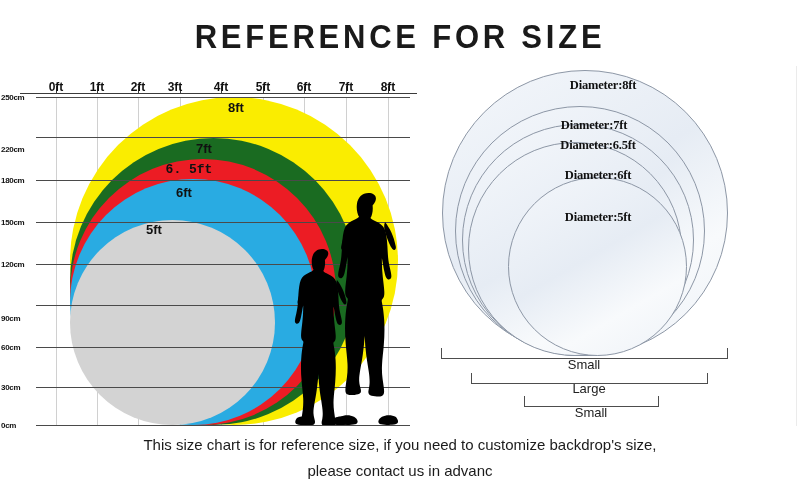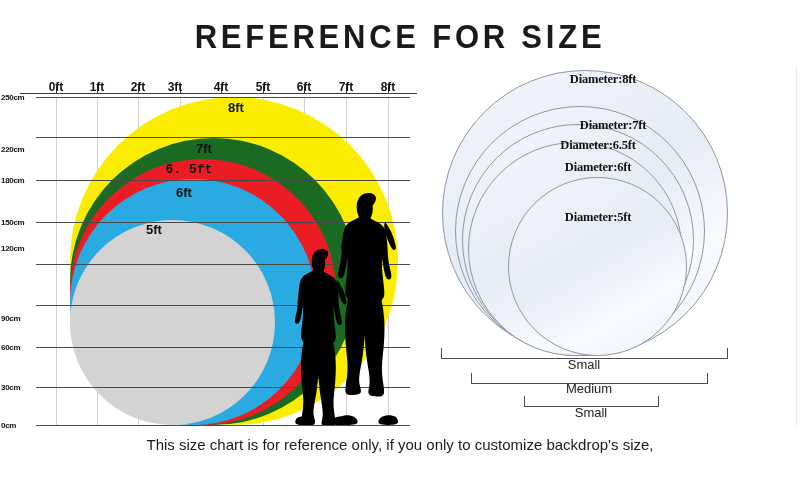--- a/index.html
+++ b/index.html
@@ -213,21 +213,21 @@
       <div class="xlabel" style="left:304px">6ft</div>
       <div class="xlabel" style="left:346px">7ft</div>
       <div class="xlabel" style="left:388px">8ft</div>
     </div>
 
     <div id="y-axis">
       <div class="ylabel" style="top:33px">250cm</div>
       <div class="ylabel" style="top:85px">220cm</div>
       <div class="ylabel" style="top:116px">180cm</div>
       <div class="ylabel" style="top:158px">150cm</div>
-      <div class="ylabel" style="top:184px">120cm</div>
+      <div class="ylabel" style="top:200px">120cm</div>
       <div class="ylabel" style="top:254px">90cm</div>
       <div class="ylabel" style="top:283px">60cm</div>
       <div class="ylabel" style="top:323px">30cm</div>
       <div class="ylabel" style="top:361px">0cm</div>
     </div>
 
     <div id="plot">
 
       <div class="vline" style="left:20px"></div>
       <div class="vline" style="left:61px"></div>
@@ -311,36 +311,37 @@
   </div>
 
   <div id="right-diagram">
 
     <div class="disc" style="left:12px; top:12px; width:286px; height:286px;"></div>
     <div class="disc" style="left:25px; top:48px; width:250px; height:250px;"></div>
     <div class="disc" style="left:32px; top:66px; width:232px; height:232px;"></div>
     <div class="disc" style="left:38px; top:84px; width:214px; height:214px;"></div>
     <div class="disc" style="left:78px; top:119px; width:179px; height:179px;"></div>
 
-    <div class="disc-label" style="left:173px; top:14px;text-align:center;">Diameter:8ft</div>
-    <div class="disc-label" style="left:183px; top:60px;">Diameter:7ft</div>
+    <div class="disc-label" style="left:173px; top:20px;text-align:center;">Diameter:8ft</div>
+    <div class="disc-label" style="left:164px; top:60px;">Diameter:7ft</div>
     <div class="disc-label" style="left:168px; top:80px;">Diameter:6.5ft</div>
-    <div class="disc-label" style="left:168px; top:102px;font-family:Liberation Serif, serif;">Diameter:6ft</div>
+    <div class="disc-label" style="left:168px; top:110px;font-family:Liberation Serif, serif;">Diameter:6ft</div>
     <div class="disc-label" style="left:168px; top:152px;">Diameter:5ft</div>
   </div>
 
   <div id="brackets">
     <div class="bracket" style="left:441px; top:348px; width:287px;"></div>
     <div class="bracket-label" style="left:584px; top:357px;">Small</div>
 
     <div class="bracket" style="left:471px; top:373px; width:237px;"></div>
-    <div class="bracket-label" style="left:589px; top:381px;">Medium</div>
+    <div class="bracket-label" style="left:589px; top:381px;">Large</div>
 
     <div class="bracket" style="left:524px; top:396px; width:135px;"></div>
     <div class="bracket-label" style="left:591px; top:405px;">Small</div>
   </div>
 
   <div id="caption">
-    <div>This size chart is for reference only, if you only to customize backdrop's size,</div>
+    <div>This size chart is for reference size, if you need to customize backdrop's size,</div>
+    <div>please contact us in advanc</div>
   </div>
 
   <div id="right-edge"></div>
 </div>
 
 </body></html>

